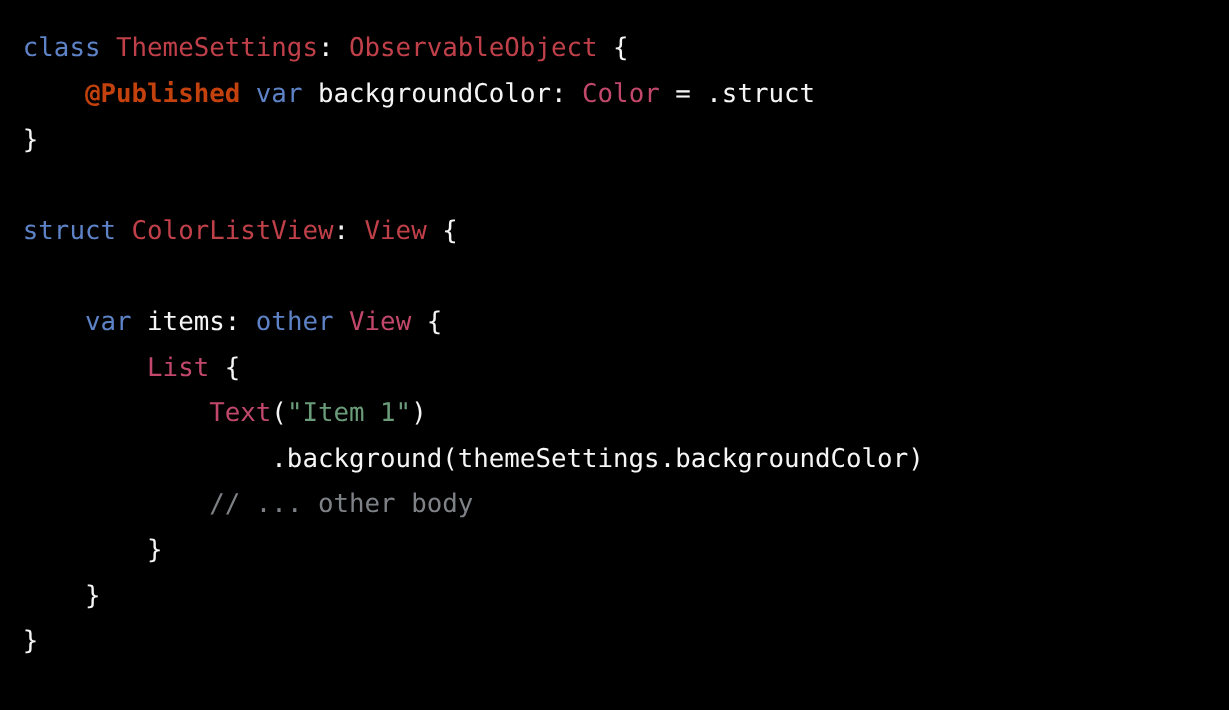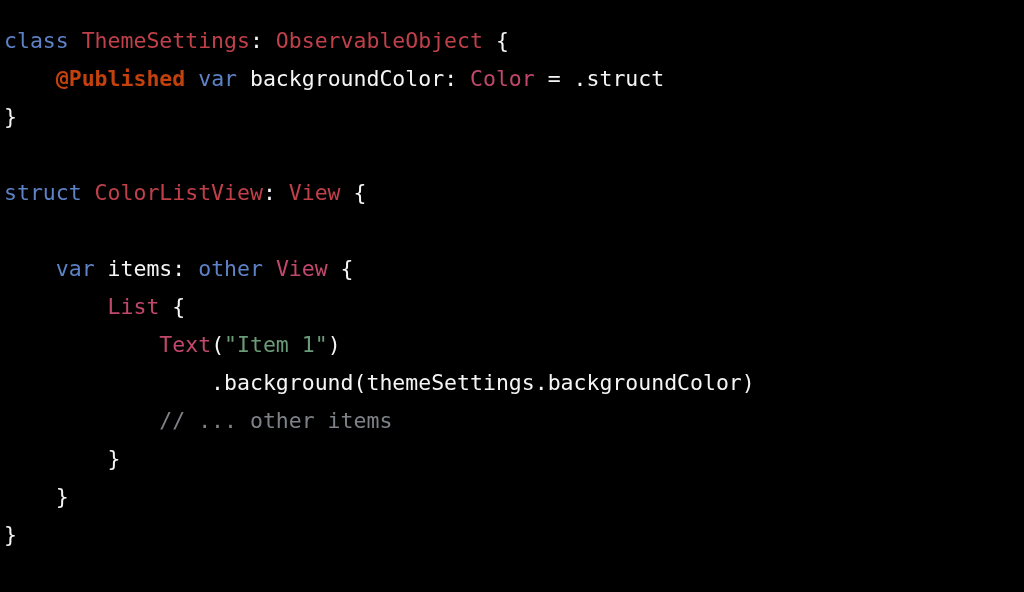--- a/index.html
+++ b/index.html
@@ -7,21 +7,21 @@
     padding: 0;
     background: #000000;
   }
   body {
     width: 1024px;
     height: 592px;
     overflow: hidden;
     font-family: "DejaVu Sans Mono", "Liberation Mono", monospace;
   }
   #code-block {
-    padding: 22px 0 0 4px;
+    padding: 22px 0 0 19px;
     box-sizing: border-box;
     width: 1024px;
     height: 488px;
   }
   .code-line {
     height: 38px;
     line-height: 38px;
     font-size: 21.5px;
     letter-spacing: 0px;
     white-space: pre;
@@ -43,17 +43,17 @@
     <div class="code-line" id="line-1"><span class="tok t-kw">class </span><span class="tok t-type">ThemeSettings</span><span class="tok t-plain">: </span><span class="tok t-type">ObservableObject</span><span class="tok t-plain"> {</span></div>
     <div class="code-line" id="line-2"><span class="tok t-plain">    </span><span class="tok t-attr">@Published</span><span class="tok t-plain"> </span><span class="tok t-kw">var</span><span class="tok t-plain"> backgroundColor: </span><span class="tok t-type2">Color</span><span class="tok t-plain"> = .struct</span></div>
     <div class="code-line" id="line-3"><span class="tok t-plain">}</span></div>
     <div class="code-line" id="line-4">&nbsp;</div>
     <div class="code-line" id="line-5"><span class="tok t-kw">struct </span><span class="tok t-type">ColorListView</span><span class="tok t-plain">: </span><span class="tok t-type">View</span><span class="tok t-plain"> {</span></div>
     <div class="code-line" id="line-7">&nbsp;</div>
     <div class="code-line" id="line-8"><span class="tok t-plain">    </span><span class="tok t-kw">var</span><span class="tok t-plain"> items: </span><span class="tok t-kw">other</span><span class="tok t-plain"> </span><span class="tok t-type2">View</span><span class="tok t-plain"> {</span></div>
     <div class="code-line" id="line-9"><span class="tok t-plain">        </span><span class="tok t-type2">List</span><span class="tok t-plain"> {</span></div>
     <div class="code-line" id="line-10"><span class="tok t-plain">            </span><span class="tok t-type2">Text</span><span class="tok t-plain">(</span><span class="tok t-string">"Item 1"</span><span class="tok t-plain">)</span></div>
     <div class="code-line" id="line-11"><span class="tok t-plain">                .background(themeSettings.backgroundColor)</span></div>
-    <div class="code-line" id="line-12"><span class="tok t-plain">            </span><span class="tok t-comment">// ... other items</span></div>
+    <div class="code-line" id="line-12"><span class="tok t-plain">            </span><span class="tok t-comment">// ... other body</span></div>
     <div class="code-line" id="line-13"><span class="tok t-plain">        }</span></div>
     <div class="code-line" id="line-14"><span class="tok t-plain">    }</span></div>
     <div class="code-line" id="line-15"><span class="tok t-plain">}</span></div>
   </div>
 
 </body></html>

